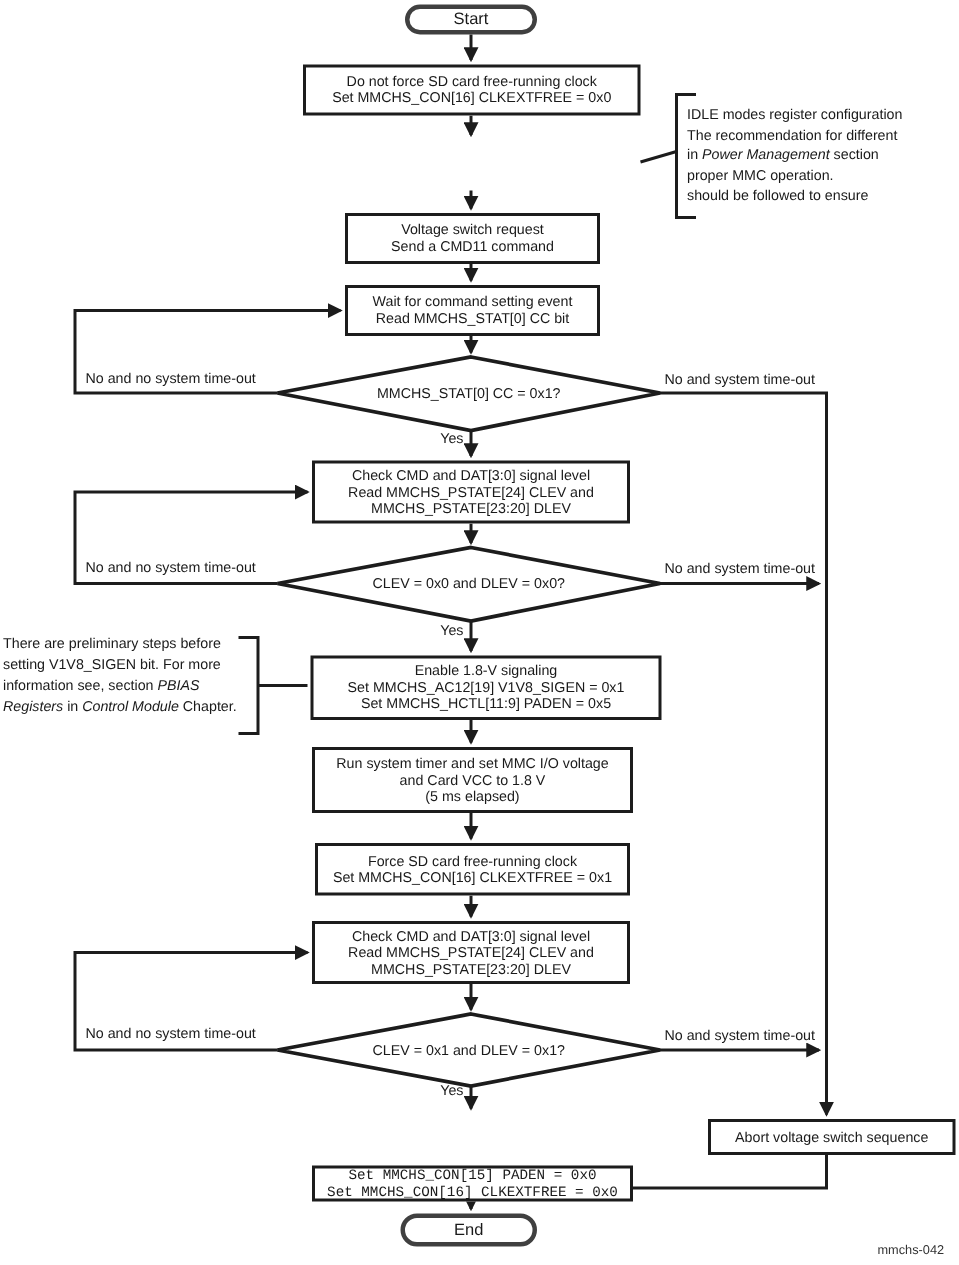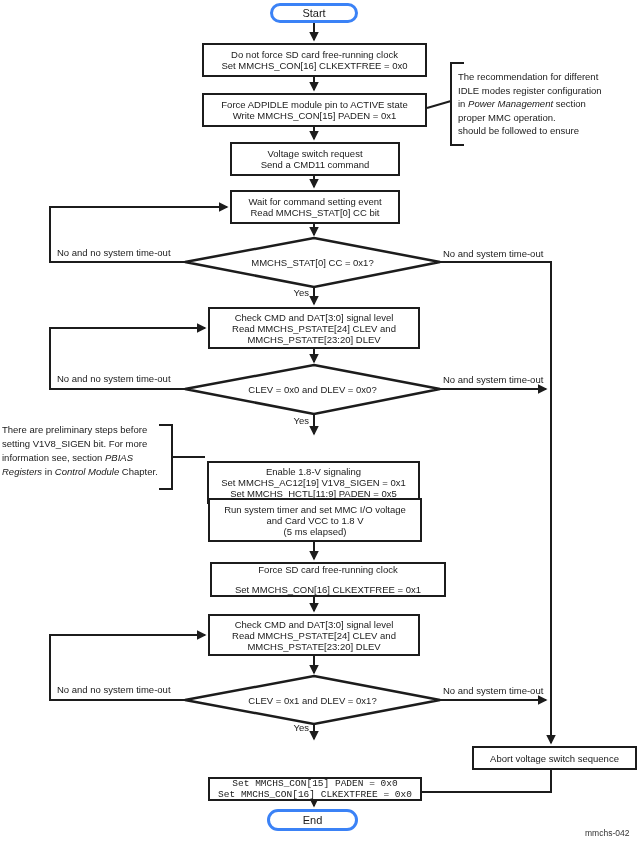--- a/index.html
+++ b/index.html
@@ -10,21 +10,21 @@
   }
   svg.wires{position:absolute;left:0;top:0;width:639px;height:843px;}
   svg.wires line, svg.wires polyline{stroke:#1c1c1c;stroke-width:2;fill:none;}
   svg.wires polygon{fill:#ffffff;stroke:#1c1c1c;stroke-width:2.5;}
   .node{
     position:absolute;box-sizing:border-box;background:#fff;
     display:flex;flex-direction:column;align-items:center;justify-content:center;
     text-align:center;font-size:9.5px;line-height:11px;
   }
   .box{border:2.5px solid #1c1c1c;}
-  .oval{border:3px solid #3b82f6;border-radius:13px;font-size:11px;background:#fff;}
+  .oval{border:3px solid #404040;border-radius:13px;font-size:11px;background:#fff;}
   .dtext{
     position:absolute;display:flex;align-items:center;justify-content:center;
     text-align:center;font-size:9.5px;background:transparent;
   }
   .lbl{position:absolute;font-size:9.5px;line-height:10px;white-space:nowrap;background:transparent;}
   .lbl.r{text-align:right;}
   .note{position:absolute;font-size:9.5px;background:transparent;}
   .note > span{display:block;white-space:nowrap;}
   .n1 > span{line-height:13.5px;}
   .n2 > span{line-height:14px;}
@@ -79,24 +79,20 @@
   </svg>
 
   <div class="node oval" style="left:270px;top:3px;width:88px;height:20px;">Start</div>
   <div class="node oval" style="left:267px;top:809px;width:91px;height:22px;">End</div>
 
   <div class="node box" style="left:202px;top:43px;width:225px;height:34px;">
     <span class="bline">Do not force SD card free-running clock</span>
     <span class="bline">Set MMCHS_CON[16] CLKEXTFREE = 0x0</span>
   </div>
 
-  <div class="node box" style="left:202px;top:93px;width:225px;height:34px;">
-    <span class="bline">Force ADPIDLE module pin to ACTIVE state</span>
-    <span class="bline">Write MMCHS_CON[15] PADEN = 0x1</span>
-  </div>
 
   <div class="node box" style="left:230px;top:142px;width:170px;height:34px;">
     <span class="bline">Voltage switch request</span>
     <span class="bline">Send a CMD11 command</span>
   </div>
 
   <div class="node box" style="left:230px;top:190px;width:170px;height:34px;">
     <span class="bline">Wait for command setting event</span>
     <span class="bline">Read MMCHS_STAT[0] CC bit</span>
   </div>
@@ -104,33 +100,33 @@
   <div class="dtext" style="left:185px;top:240px;width:255px;height:45px;">MMCHS_STAT[0] CC = 0x1?</div>
 
   <div class="node box" style="left:208px;top:307px;width:212px;height:42px;">
     <span class="bline">Check CMD and DAT[3:0] signal level</span>
     <span class="bline">Read MMCHS_PSTATE[24] CLEV and</span>
     <span class="bline">MMCHS_PSTATE[23:20] DLEV</span>
   </div>
 
   <div class="dtext" style="left:185px;top:367px;width:255px;height:45px;">CLEV = 0x0 and DLEV = 0x0?</div>
 
-  <div class="node box" style="left:207px;top:437px;width:213px;height:43px;margin-top:24px;">
+  <div class="node box" style="left:207px;top:437px;width:234px;height:43px;">
     <span class="bline">Enable 1.8-V signaling</span>
     <span class="bline">Set MMCHS_AC12[19] V1V8_SIGEN = 0x1</span>
     <span class="bline">Set MMCHS_HCTL[11:9] PADEN = 0x5</span>
   </div>
 
   <div class="node box" style="left:208px;top:498px;width:214px;height:44px;">
     <span class="bline">Run system timer and set MMC I/O voltage</span>
     <span class="bline">and Card VCC to 1.8 V</span>
     <span class="bline">(5 ms elapsed)</span>
   </div>
 
-  <div class="node box" style="left:210px;top:562px;width:236px;height:35px;justify-content:space-between;">
+  <div class="node box" style="left:210px;top:562px;width:210px;height:35px;">
     <span class="bline">Force SD card free-running clock</span>
     <span class="bline">Set MMCHS_CON[16] CLKEXTFREE = 0x1</span>
   </div>
 
   <div class="node box" style="left:208px;top:614px;width:212px;height:42px;">
     <span class="bline">Check CMD and DAT[3:0] signal level</span>
     <span class="bline">Read MMCHS_PSTATE[24] CLEV and</span>
     <span class="bline">MMCHS_PSTATE[23:20] DLEV</span>
   </div>
 
@@ -151,22 +147,22 @@
 
   <div class="lbl" style="left:57px;top:248px;">No and no system time-out</div>
   <div class="lbl" style="left:57px;top:374px;">No and no system time-out</div>
   <div class="lbl" style="left:57px;top:685px;">No and no system time-out</div>
 
   <div class="lbl" style="left:443px;top:249px;">No and system time-out</div>
   <div class="lbl" style="left:443px;top:375px;">No and system time-out</div>
   <div class="lbl" style="left:443px;top:686px;">No and system time-out</div>
 
   <div class="note n1" style="left:458px;top:70px;width:180px;">
+    <span>IDLE modes register configuration</span>
     <span>The recommendation for different</span>
-    <span>IDLE modes register configuration</span>
     <span><span>in </span><span class="it">Power Management</span><span> section</span></span>
     <span>proper MMC operation.</span>
     <span>should be followed to ensure</span>
   </div>
 
   <div class="note n2" style="left:2px;top:423px;width:168px;">
     <span>There are preliminary steps before</span>
     <span>setting V1V8_SIGEN bit. For more</span>
     <span><span>information see, section </span><span class="it">PBIAS</span></span>
     <span><span class="it">Registers</span><span> in </span><span class="it">Control Module</span><span> Chapter.</span></span>

